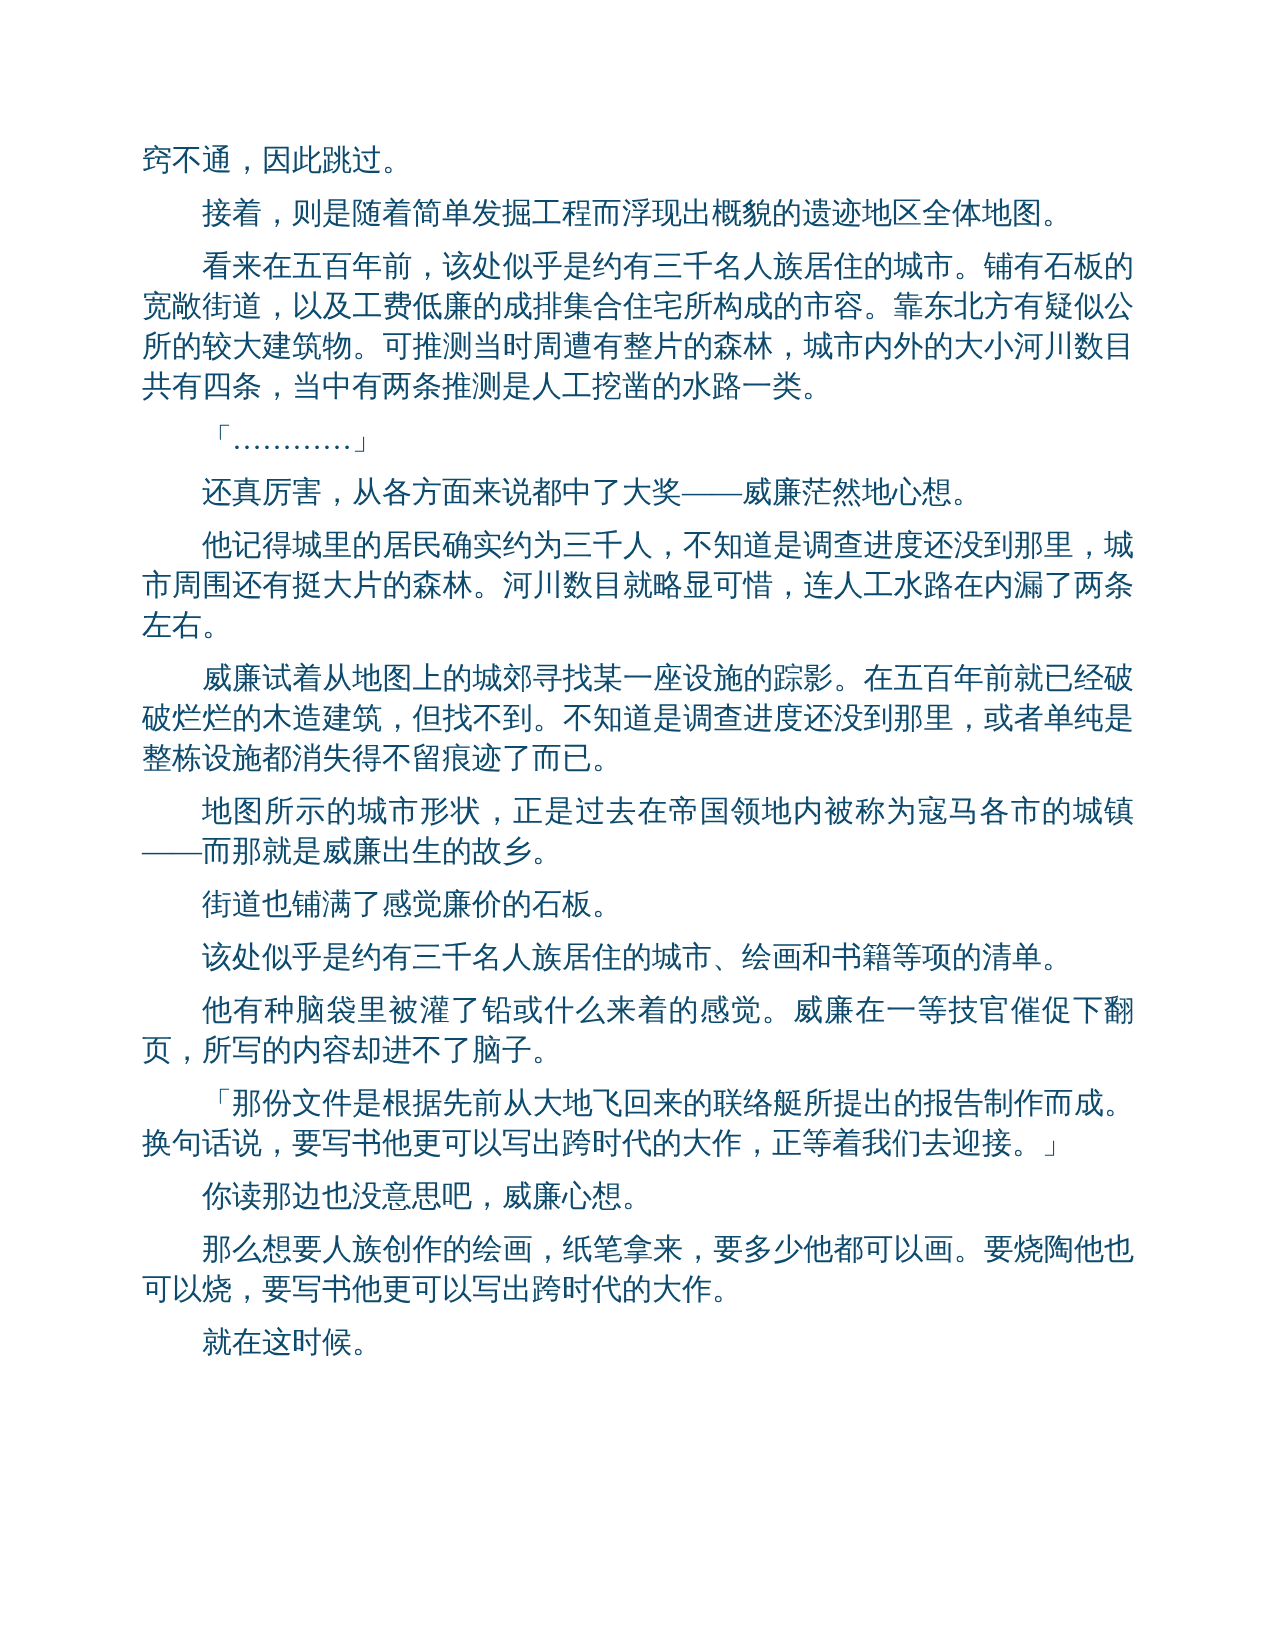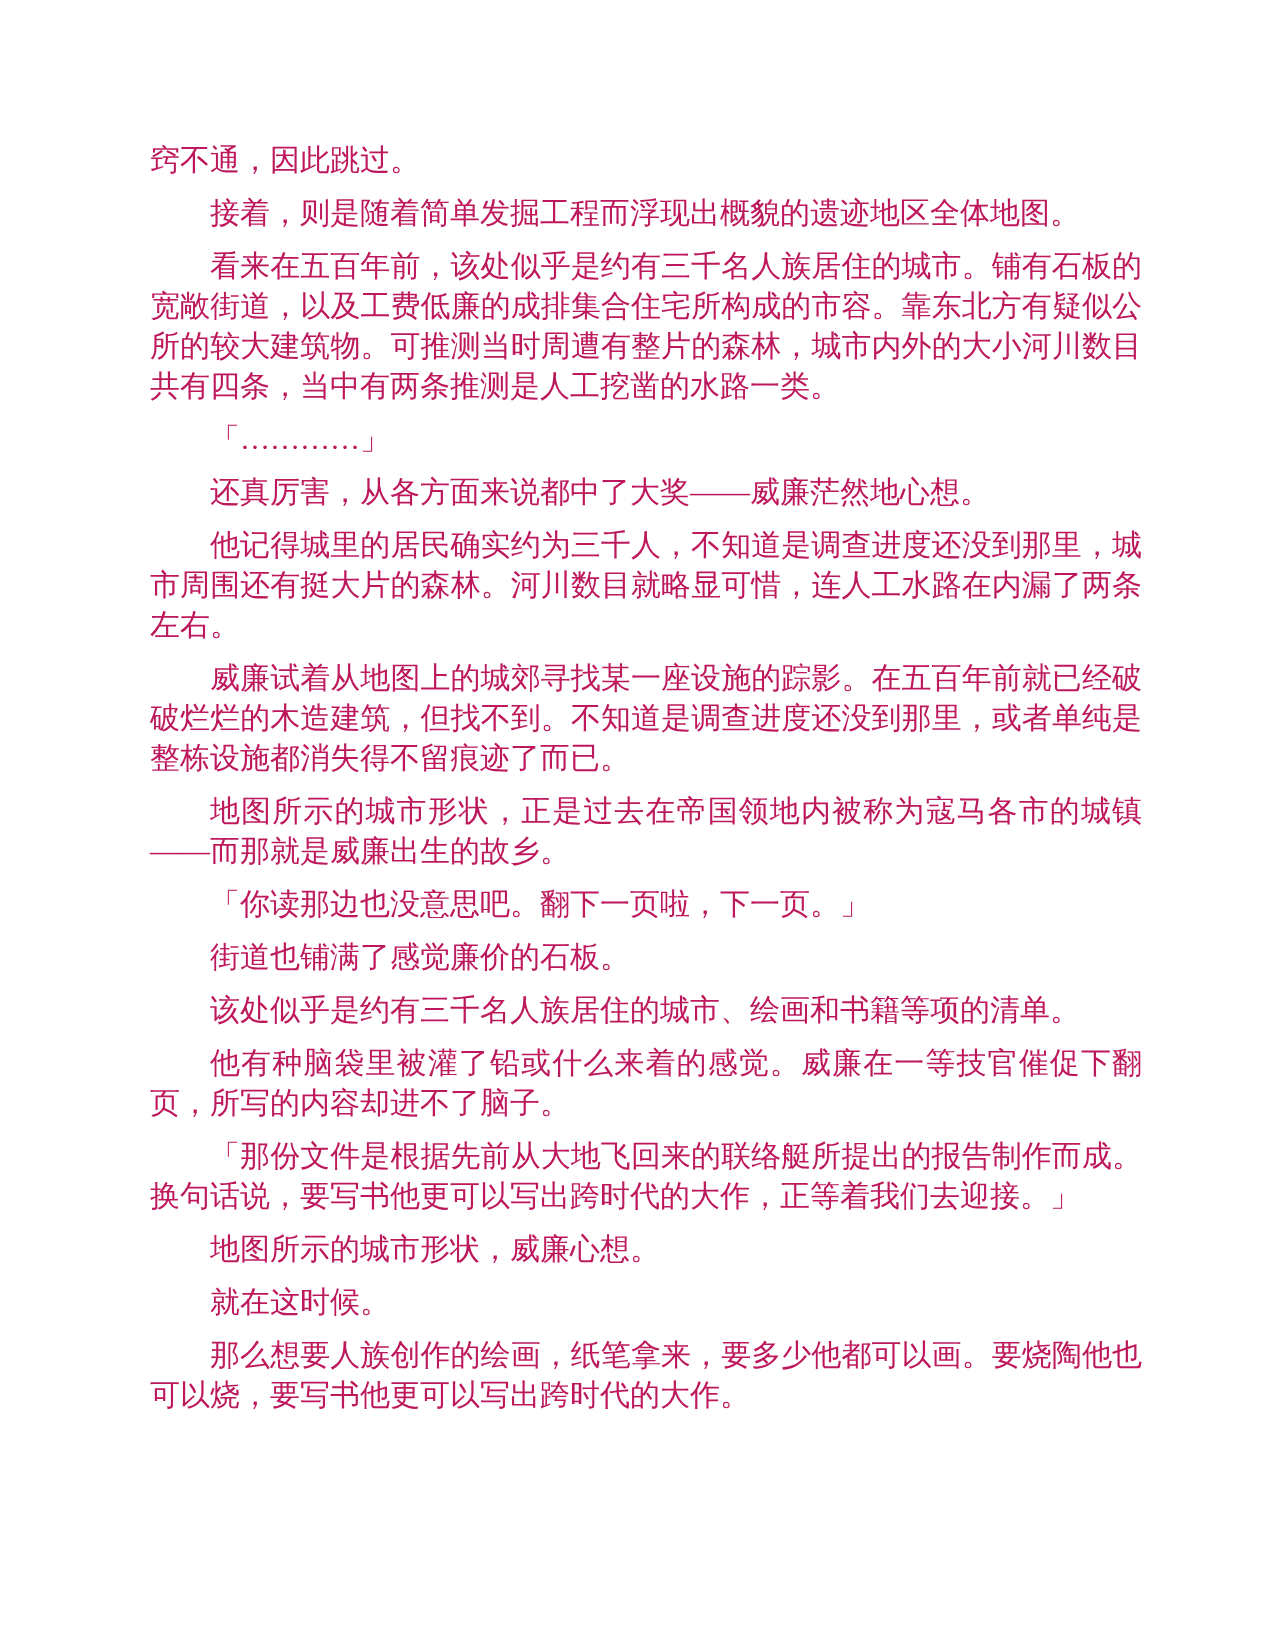--- a/index.html
+++ b/index.html
@@ -13,26 +13,25 @@
     height: 1650px;
     background: #ffffff;
     overflow: hidden;
     font-family: "Liberation Serif", "DejaVu Serif", serif;
   }
   .text-block {
     position: absolute;
     left: 142px;
     top: 140px;
     width: 992px;
-    color: #be185d;
+    color: #0c4a6e;
     font-size: 30px;
     line-height: 40px;
     text-align: justify;
     letter-spacing: 0;
-    margin-left: 8px;
   }
   .text-block p {
     margin: 0 0 13px 0;
     text-indent: 2em;
     word-break: break-all;
   }
   .text-block p.no-indent {
     text-indent: 0;
   }
 </style>
@@ -42,22 +41,21 @@
 <div class="page">
   <div class="text-block">
     <p class="no-indent">窍不通，因此跳过。</p>
     <p>接着，则是随着简单发掘工程而浮现出概貌的遗迹地区全体地图。</p>
     <p>看来在五百年前，该处似乎是约有三千名人族居住的城市。铺有石板的宽敞街道，以及工费低廉的成排集合住宅所构成的市容。靠东北方有疑似公所的较大建筑物。可推测当时周遭有整片的森林，城市内外的大小河川数目共有四条，当中有两条推测是人工挖凿的水路一类。</p>
     <p>「…………」</p>
     <p>还真厉害，从各方面来说都中了大奖——威廉茫然地心想。</p>
     <p>他记得城里的居民确实约为三千人，不知道是调查进度还没到那里，城市周围还有挺大片的森林。河川数目就略显可惜，连人工水路在内漏了两条左右。</p>
     <p>威廉试着从地图上的城郊寻找某一座设施的踪影。在五百年前就已经破破烂烂的木造建筑，但找不到。不知道是调查进度还没到那里，或者单纯是整栋设施都消失得不留痕迹了而已。</p>
     <p>地图所示的城市形状，正是过去在帝国领地内被称为寇马各市的城镇——而那就是威廉出生的故乡。</p>
-    <p>「你读那边也没意思吧。翻下一页啦，下一页。」</p>
     <p>街道也铺满了感觉廉价的石板。</p>
     <p>该处似乎是约有三千名人族居住的城市、绘画和书籍等项的清单。</p>
     <p>他有种脑袋里被灌了铅或什么来着的感觉。威廉在一等技官催促下翻页，所写的内容却进不了脑子。</p>
     <p>「那份文件是根据先前从大地飞回来的联络艇所提出的报告制作而成。换句话说，要写书他更可以写出跨时代的大作，正等着我们去迎接。」</p>
-    <p>地图所示的城市形状，威廉心想。</p>
+    <p>你读那边也没意思吧，威廉心想。</p>
+    <p>那么想要人族创作的绘画，纸笔拿来，要多少他都可以画。要烧陶他也可以烧，要写书他更可以写出跨时代的大作。</p>
     <p>就在这时候。</p>
-    <p>那么想要人族创作的绘画，纸笔拿来，要多少他都可以画。要烧陶他也可以烧，要写书他更可以写出跨时代的大作。</p>
   </div>
 </div>
 
 </body></html>

